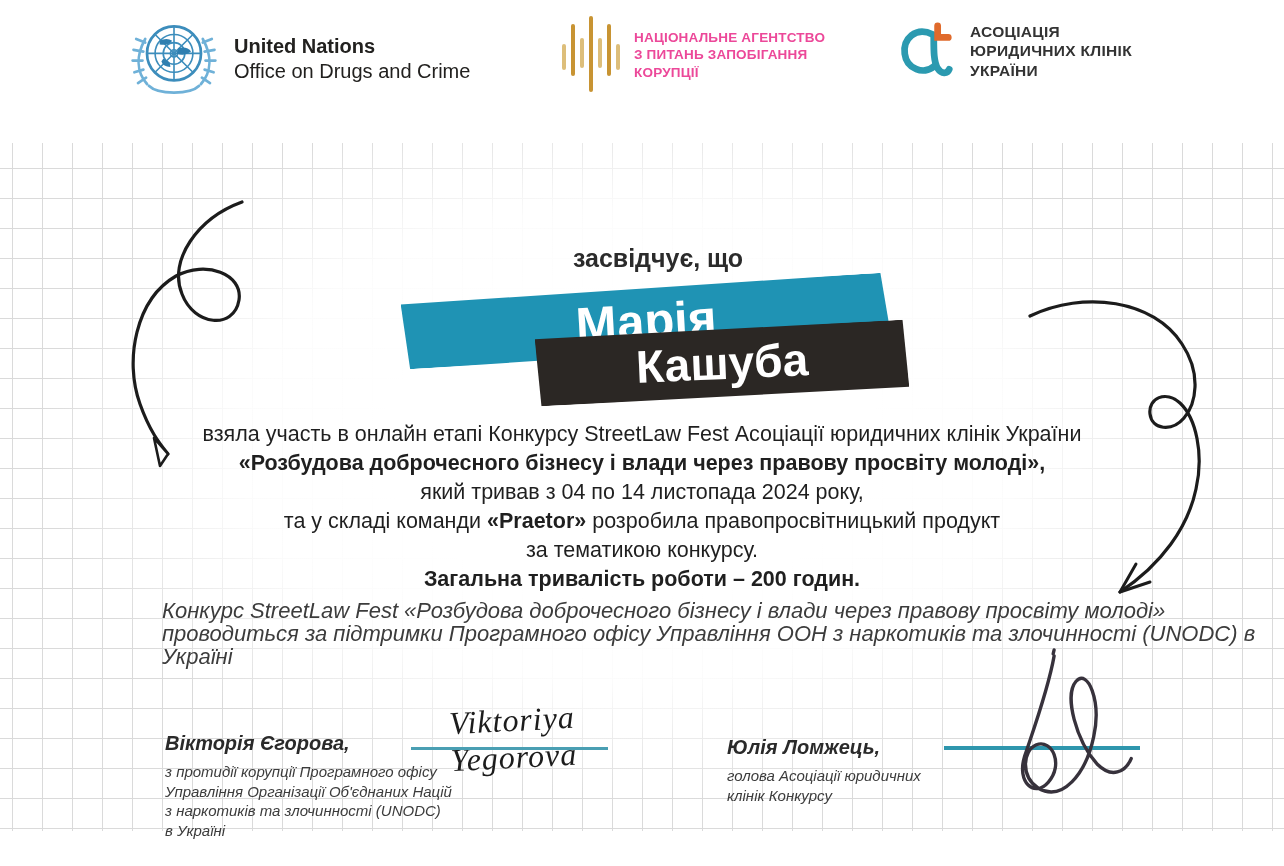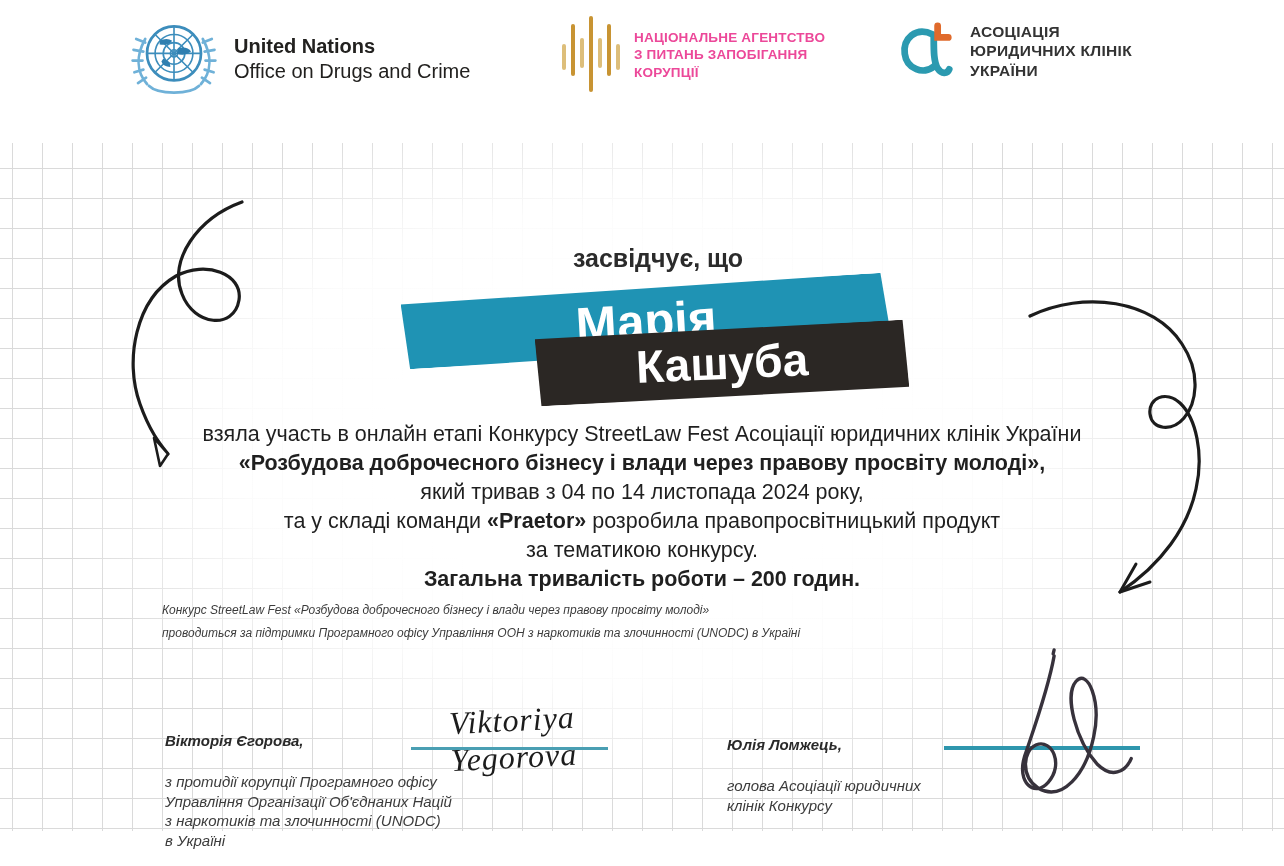--- a/index.html
+++ b/index.html
@@ -58,27 +58,27 @@
   }
   
   .bodytext{
     position:absolute;left:0;top:420px;width:100%;text-align:center;
     font-size:21.5px;color:#1f1f1f;line-height:29px;
   }
   .bodytext .b{font-weight:700;}
   
   .note{
     position:absolute;left:162px;top:599px;
-    font-size:12px;font-style:italic;color:#3c3c3c;line-height:23px;
+    font-size:22px;font-style:italic;color:#3c3c3c;line-height:23px;
   }
   
   .signer{position:absolute;color:#2e2e2e;}
   .signer-left{left:165px;top:732px;}
   .signer-right{left:727px;top:736px;}
-  .signer .name{font-size:15px;font-weight:700;font-style:italic;margin-bottom:23px;color:#2a2a2a;}
+  .signer .name{font-size:20px;font-weight:700;font-style:italic;margin-bottom:7px;color:#2a2a2a;}
   .signer .role{font-size:15px;font-style:italic;color:#3c3c3c;line-height:19.5px;}
   .sig-script{
     position:absolute;left:398px;top:702px;width:230px;text-align:center;
     font-family:"Liberation Serif", serif;font-style:italic;
     font-size:32px;color:#1c1c1c;transform:rotate(-3deg);letter-spacing:1px;
   }
   .sig-line{position:absolute;height:3px;}
   .sig-line-left{left:411px;top:747px;width:197px;background:#4a9fb3;}
   .sig-line-right{left:944px;top:746px;width:196px;height:4px;background:#2e96ad;}
   .arrow-svg,.scribble-svg{position:absolute;}

